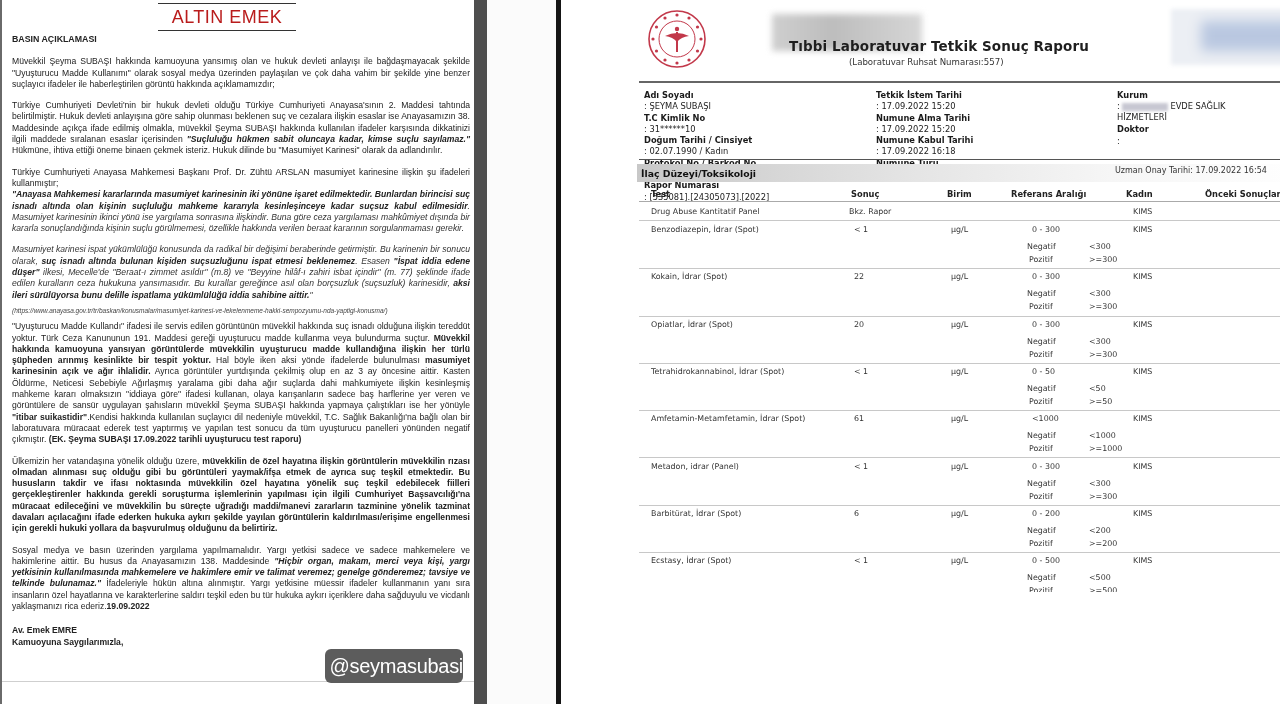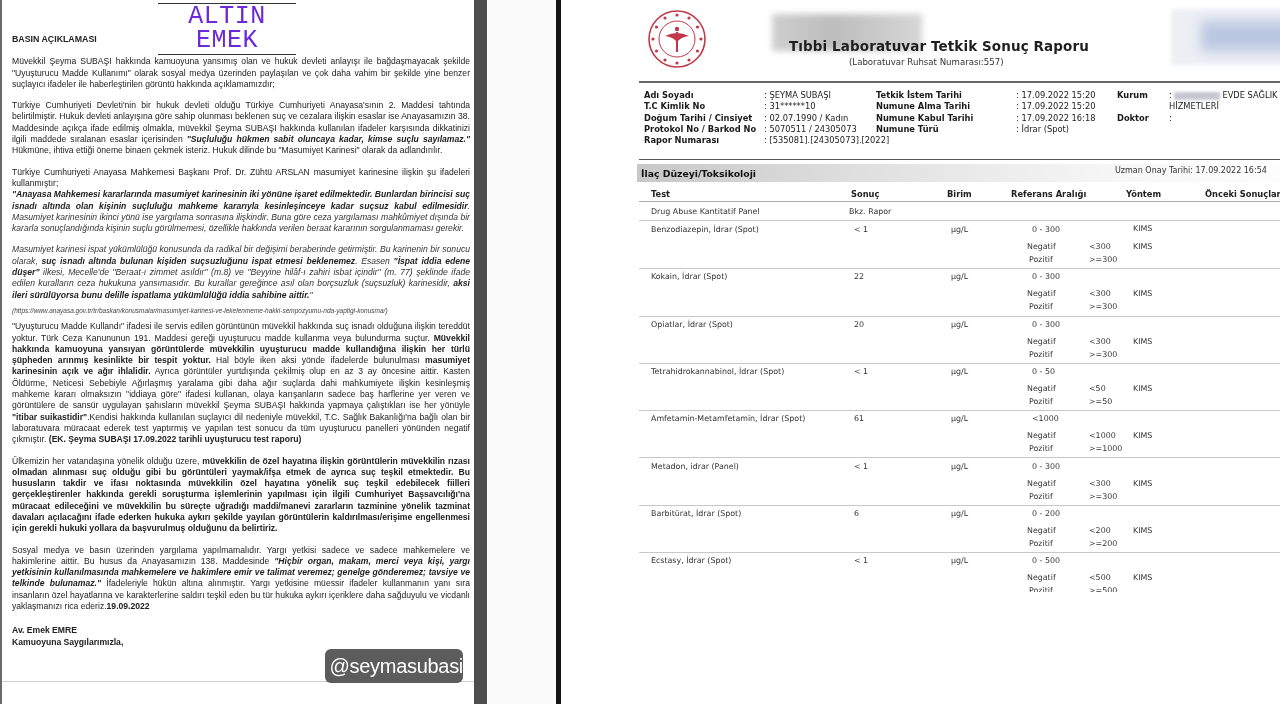--- a/index.html
+++ b/index.html
@@ -7,22 +7,22 @@
   body { position: relative; font-family: "Liberation Sans", sans-serif; color: #1a1a1a; }
 
   
   #left-page {
     position: absolute; left: 0; top: 0; width: 474px; height: 704px;
     background: #ffffff; border-left: 2px solid #6a6a6a; overflow: hidden;
   }
   .masthead { position: absolute; left: 154px; top: 3px; width: 142px; text-align: center; }
   .masthead .rule { height: 1px; background: #333; margin: 0 2px; }
   .masthead .name {
-    font-family: Liberation Mono, monospace; font-size: 25px; letter-spacing: 0.5px;
-    line-height: 24px; color: #6d28d9; padding: 1px 0;
+    font-family: Liberation Sans, sans-serif; font-size: 18px; letter-spacing: 0.5px;
+    line-height: 24px; color: #b91c1c; padding: 1px 0;
   }
   .lp-body { position: absolute; left: 10px; top: 34px; width: 458px; font-size: 8.6px; line-height: 11.3px; color: #222; }
   .lp-body .heading { font-weight: bold; font-size: 8.8px; margin-bottom: 11px; }
   .lp-body p { text-align: justify; margin-bottom: 10px; }
   .lp-body p.tight { margin-bottom: 0; }
   .lp-body p.src { font-size: 6.5px; font-style: italic; color: #444; margin: 4px 0 5px 0; }
   .lp-body .b { font-weight: bold; }
   .lp-body .bi { font-weight: bold; font-style: italic; }
   .lp-body .i { font-style: italic; color: #333; }
   .lp-body .sign { font-weight: bold; margin-top: 12px; line-height: 12px; }
@@ -49,21 +49,21 @@
   .blur1 { position: absolute; left: 163px; top: 14px; width: 150px; height: 37px; background: linear-gradient(90deg,#cfcfcf,#bdbdbd 40%,#d6d6d6); filter: blur(3px); }
   .blur2 { position: absolute; left: 562px; top: 9px; width: 158px; height: 56px; background: #eceff4; filter: blur(2px); }
   .blur2 .inner { position: absolute; left: 30px; top: 12px; width: 105px; height: 30px; background: #b9c7e0; filter: blur(6px); }
   .report-title {
     position: absolute; left: 180px; top: 38px; width: 320px; font-size: 13.5px; font-weight: bold; color: #1e1e1e; letter-spacing: 0.1px;
   }
   .report-sub { position: absolute; left: 240px; top: 57px; font-size: 8.6px; color: #333; }
   .hr-top { position: absolute; left: 30px; top: 81px; width: 673px; height: 2px; background: #666; }
 
   .pinfo { position: absolute; top: 90px; font-size: 8.3px; line-height: 11.3px; color: #222; }
-  .pinfo .row { display: flex; }
+  .pinfo .row { display: flex; flex-direction: column; }
   .pinfo .lbl { font-weight: bold; color: #1a1a1a; }
   .pinfo-a { left: 35px; }
   .pinfo-a .lbl { width: 120px; }
   .pinfo-b { left: 267px; }
   .pinfo-b .lbl { width: 140px; }
   .pinfo-c { left: 508px; }
   .pinfo-c .lbl { width: 52px; }
   .pinfo-c .val { width: 130px; line-height: 11px; }
   .kurum-blur { display: inline-block; width: 46px; height: 8px; background: #c7c7d2; filter: blur(1.5px); vertical-align: middle; margin-right: 2px; }
   .hr-info { position: absolute; left: 30px; top: 159px; width: 673px; height: 1px; background: #555; }
@@ -84,21 +84,21 @@
   .col-ref { left: 372px; }
   .col-meth { left: 487px; }
   .col-prev { left: 566px; }
 
   .trow { position: absolute; left: 30px; width: 676px; font-size: 7.9px; color: #333; border-bottom: 1px solid #c8c8c8; }
   .trow span { position: absolute; }
   .trow .t { top: 3px; left: 12px; }
   .trow .r { top: 3px; left: 215px; }
   .trow .u { top: 3px; left: 312px; }
   .trow .rg { top: 3px; left: 393px; }
-  .trow .m { top: 20px; left: 494px; text-align: right; }
+  .trow .m { top: 3px; left: 494px; text-align: right; }
   .trow .nl { left: 388px; top: 20px; }
   .trow .nv { left: 450px; top: 20px; }
   .trow .pl { left: 390px; top: 33px; }
   .trow .pv { left: 450px; top: 33px; }
 
   .corner-btn { position: absolute; left: 518px; top: 697px; width: 178px; height: 12px; background: #555; border-radius: 6px 6px 0 0; }
 </style>
 </head>
 <body>
 
@@ -229,21 +229,21 @@
 
   <div class="section-bar"></div>
   <div class="section-title">İlaç Düzeyi/Toksikoloji</div>
   <div class="approval">Uzman Onay Tarihi: 17.09.2022 16:54</div>
 
   <div class="thead">
     <span class="col-test">Test</span>
     <span class="col-res">Sonuç</span>
     <span class="col-unit">Birim</span>
     <span class="col-ref">Referans Aralığı</span>
-    <span class="col-meth">Yöntem</span>
+    <span class="col-meth">Kadın</span>
     <span class="col-prev">Önceki Sonuçlar</span>
   </div>
 
   <div class="trow" style="top:204px;height:17px">
     <span class="t">Drug Abuse Kantitatif Panel</span>
     <span class="r" style="left:210px">Bkz. Rapor</span>
     <span class="m">KIMS</span>
   </div>
 
   <div id="rows-container">

